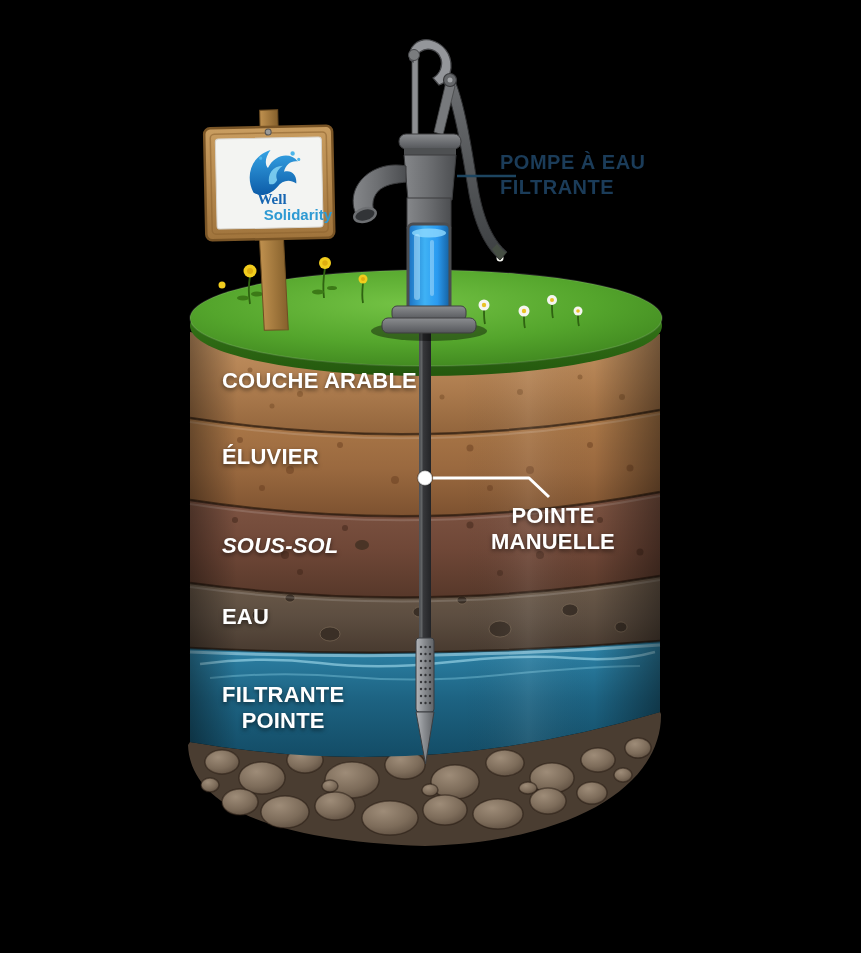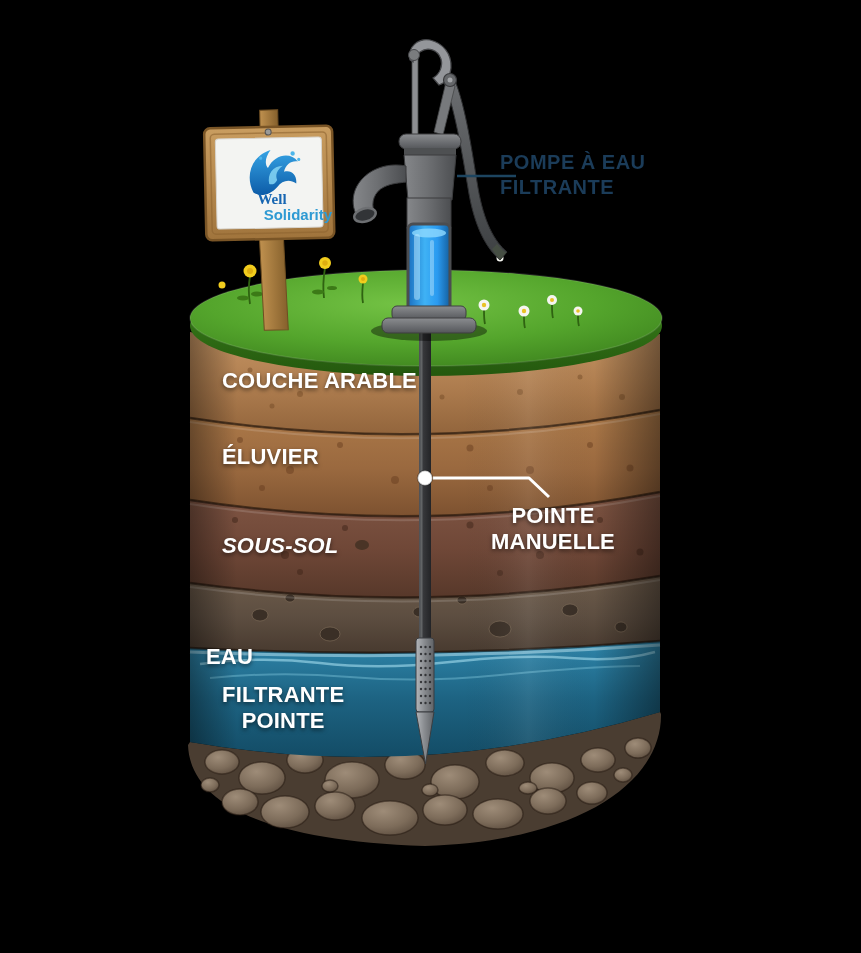--- a/index.html
+++ b/index.html
@@ -381,21 +381,21 @@
   <span class="ln">POMPE À EAU</span>
   <span class="ln">FILTRANTE</span>
 </div>
 
 <div class="sign-well">Well</div>
 <div class="sign-solidarity">Solidarity</div>
 
 <div class="lbl" style="left:222px;top:368px;">COUCHE ARABLE</div>
 <div class="lbl" style="left:222px;top:444px;">ÉLUVIER</div>
 <div class="lbl" style="left:222px;top:533px;font-style:italic;">SOUS-SOL</div>
-<div class="lbl" style="left:206px;top:604px;margin-top:40px;">EAU</div>
+<div class="lbl" style="left:222px;top:604px;">EAU</div>
 <div class="lbl" style="left:222px;top:682px;">
   <span class="ln">FILTRANTE</span>
   <span class="ln">POINTE</span>
 </div>
 <div class="lbl lbl-center" style="left:462px;top:503px;width:182px;">
   <span class="ln">POINTE</span>
   <span class="ln">MANUELLE</span>
 </div>
 
 </div>

